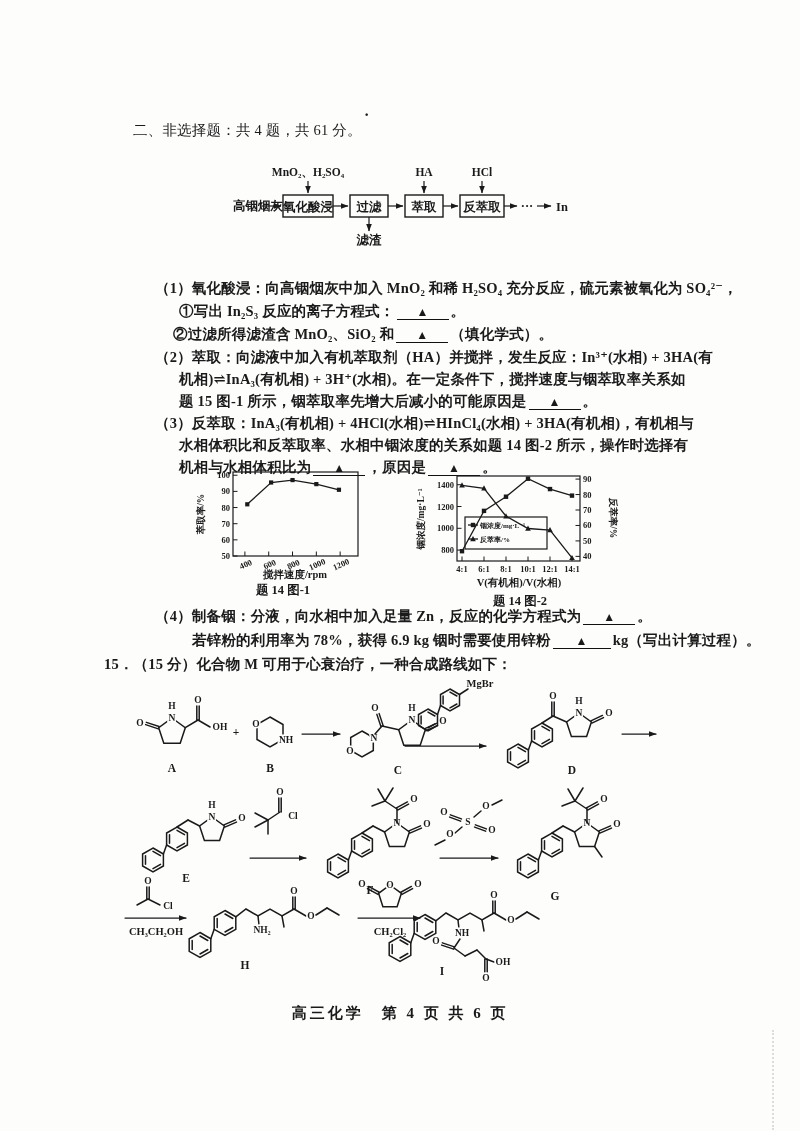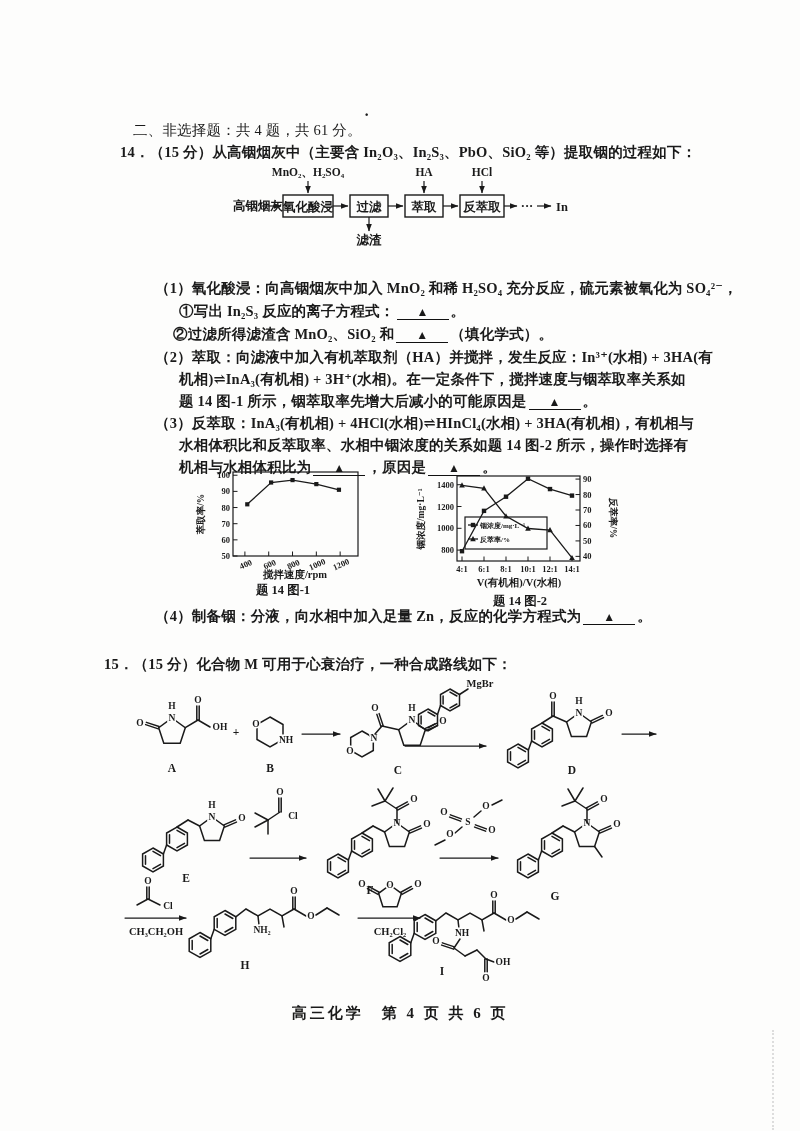--- a/index.html
+++ b/index.html
@@ -33,21 +33,20 @@
 </style>
 </head>
 <body>
 
 <div class="page">
 
   <div class="ln" style="top:106px;left:364px;font-size:16px">·</div>
 
   <div class="ln hd" style="top:121px;left:133px">二、非选择题：共 4 题，共 61 分。</div>
 
-  <div class="ln" style="top:143px;left:120px">14．（15 分）从高铟烟灰中（主要含 In₂O₃、In₂S₃、PbO、SiO₂ 等）提取铟的过程如下：</div>
 
   <svg class="abs flow" style="left:200px;top:162px" width="440" height="96" viewBox="0 0 440 96">
     <defs>
       <marker id="mf" markerUnits="userSpaceOnUse" markerWidth="9" markerHeight="8" refX="7.5" refY="3" orient="auto">
         <path d="M0,0 L8,3 L0,6 Z" fill="#1a1a1a"></path>
       </marker>
     </defs>
     <text class="rtext" x="108" y="14">MnO₂、H₂SO₄</text>
     <text class="rtext" x="224" y="14">HA</text>
     <text class="rtext" x="282" y="14">HCl</text>
@@ -73,21 +72,21 @@
     <text class="ftext" x="362" y="48.5">In</text>
     <line x1="169" y1="55" x2="169" y2="69" marker-end="url(#mf)"></line>
     <text class="ftext" x="169" y="82">滤渣</text>
   </svg>
 
   <div class="ln" style="top:279px;left:155px">（1）氧化酸浸：向高铟烟灰中加入 MnO₂ 和稀 H₂SO₄ 充分反应，硫元素被氧化为 SO₄²⁻，</div>
   <div class="ln" style="top:302px;left:179px"><span>①写出 In₂S₃ 反应的离子方程式：</span><span class="blank">▲</span><span>。</span></div>
   <div class="ln" style="top:325px;left:173px"><span>②过滤所得滤渣含 MnO₂、SiO₂ 和</span><span class="blank">▲</span><span>（填化学式）。</span></div>
   <div class="ln" style="top:348px;left:155px">（2）萃取：向滤液中加入有机萃取剂（HA）并搅拌，发生反应：In³⁺(水相) + 3HA(有</div>
   <div class="ln" style="top:370px;left:179px">机相)⇌InA₃(有机相) + 3H⁺(水相)。在一定条件下，搅拌速度与铟萃取率关系如</div>
-  <div class="ln" style="top:392px;left:179px"><span>题 14 图-1 所示，铟萃取率先增大后减小的可能原因是</span><span class="blank">▲</span><span>。</span></div>
+  <div class="ln" style="top:392px;left:179px"><span>题 15 图-1 所示，铟萃取率先增大后减小的可能原因是</span><span class="blank">▲</span><span>。</span></div>
   <div class="ln" style="top:414px;left:155px">（3）反萃取：InA₃(有机相) + 4HCl(水相)⇌HInCl₄(水相) + 3HA(有机相)，有机相与</div>
   <div class="ln" style="top:436px;left:179px">水相体积比和反萃取率、水相中铟浓度的关系如题 14 图-2 所示，操作时选择有</div>
   <div class="ln" style="top:458px;left:179px"><span>机相与水相体积比为</span><span class="blank">▲</span><span>，原因是</span><span class="blank">▲</span><span>。</span></div>
 
   <svg id="c1" class="abs chart" style="left:190px;top:467px" width="185" height="114" viewBox="0 0 185 114">
       <rect x="43" y="5" width="125" height="84" class="fr"></rect>
       <line x1="43" y1="89" x2="47.5" y2="89" class="ax"></line>
       <text x="40" y="92" font-size="8.5" text-anchor="end">50</text>
       <line x1="43" y1="72.84615384615384" x2="47.5" y2="72.84615384615384" class="ax"></line>
       <text x="40" y="75.84615384615384" font-size="8.5" text-anchor="end">60</text>
@@ -175,20 +174,21 @@
       <line x1="56" y1="78" x2="66" y2="78" class="ser"></line>
       <path d="M61,75 L63.8,80.2 L58.2,80.2 Z" class="mk"></path>
       <text x="68" y="80.5" font-size="7" text-anchor="start">反萃率/%</text>
       <text x="12" y="58" font-size="9.5" text-anchor="middle" transform="rotate(-90 12 58)">铟浓度/mg·L⁻¹</text>
       <text x="198" y="57" font-size="9.5" text-anchor="middle" transform="rotate(90 198 57)">反萃率/%</text>
       <text x="107" y="125" font-size="10.5" text-anchor="middle">V(有机相)/V(水相)</text>
     </svg>
   <div class="cap" style="top:593px;left:440px;width:160px">题 14 图-2</div>
 
   <div class="ln" style="top:607px;left:155px"><span>（4）制备铟：分液，向水相中加入足量 Zn，反应的化学方程式为</span><span class="blank">▲</span><span>。</span></div>
+  <div class="ln" style="top:631px;left:192px"><span>若锌粉的利用率为 78%，获得 6.9 kg 铟时需要使用锌粉</span><span class="blank" style="min-width:52px">▲</span><span>kg（写出计算过程）。</span></div>
 
   <div class="ln" style="top:655px;left:104px">15．（15 分）化合物 M 可用于心衰治疗，一种合成路线如下：</div>
 
   <svg class="abs mol" style="left:110px;top:668px" width="580" height="112" viewBox="0 0 580 112">
     <defs>
       <marker id="m1" markerUnits="userSpaceOnUse" markerWidth="9" markerHeight="8" refX="7.5" refY="3" orient="auto">
         <path d="M0,0 L8,3 L0,6 Z" fill="#1a1a1a"></path>
       </marker>
     </defs>
 

